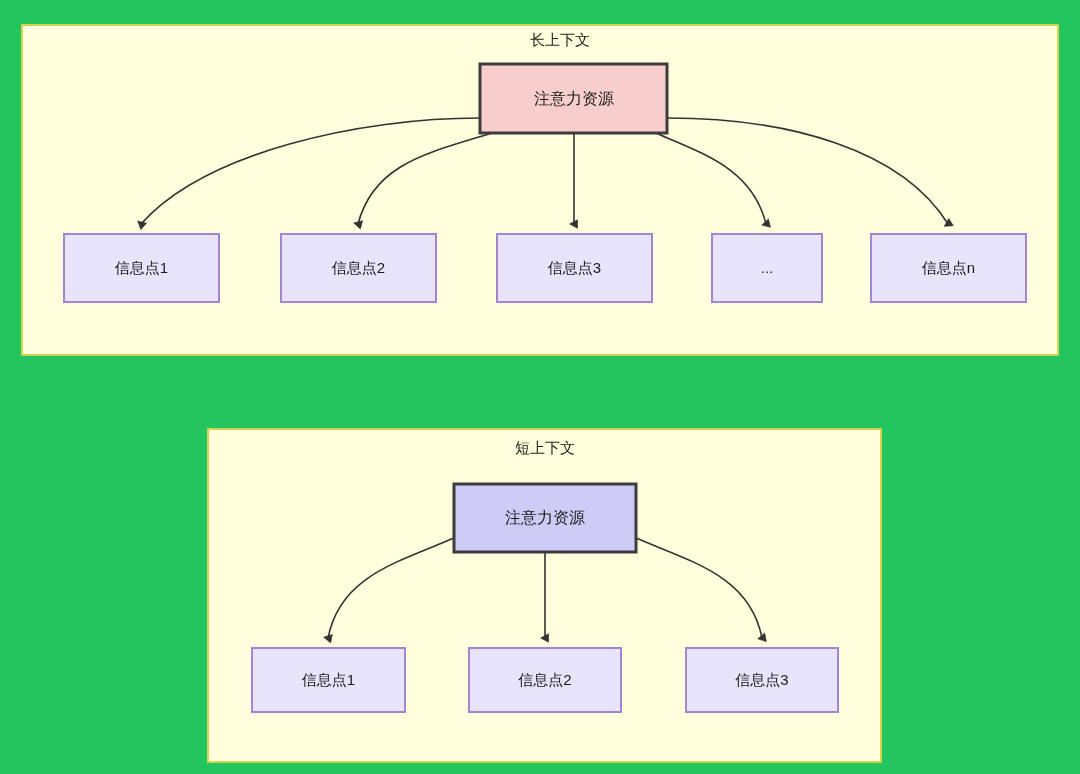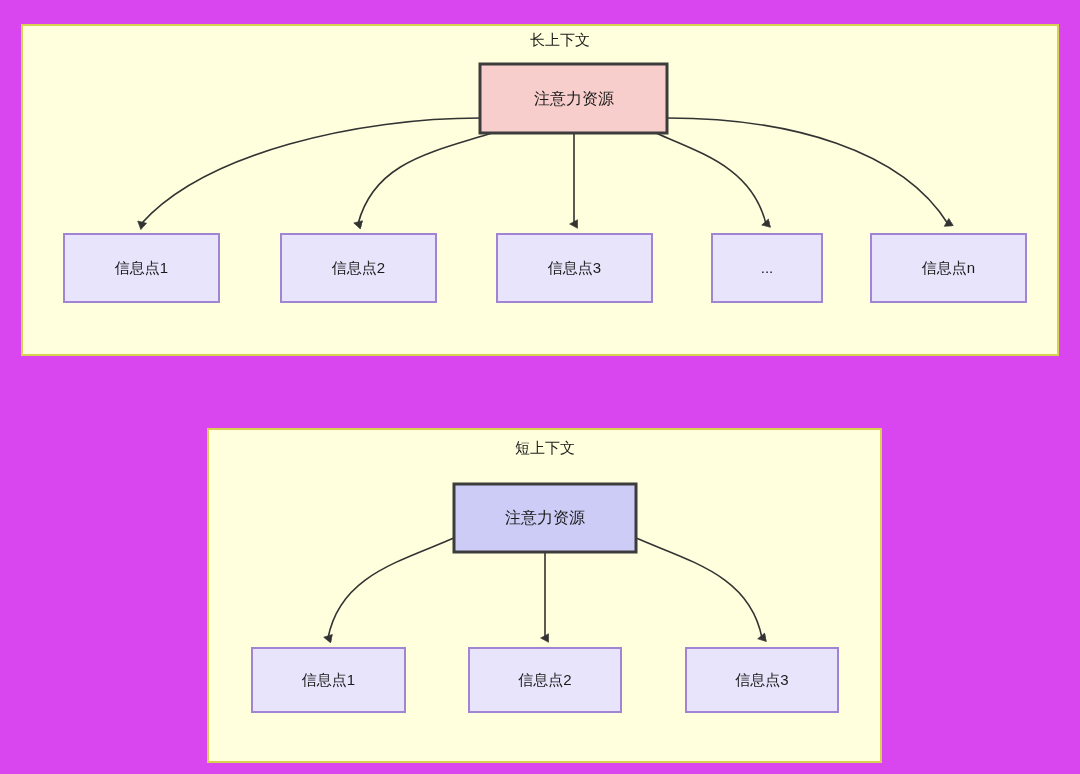--- a/index.html
+++ b/index.html
@@ -11,21 +11,21 @@
     width: 1080px;
     height: 774px;
     font-family: "Liberation Sans", "DejaVu Sans", sans-serif;
     overflow: hidden;
     position: relative;
   }
   #stage {
     position: relative;
     width: 1080px;
     height: 774px;
-    background: #d946ef;
+    background: #22c55e;
   }
   svg#diagram {
     position: absolute;
     left: 0;
     top: 0;
     width: 1080px;
     height: 774px;
     display: block;
   }
   .container-rect {

